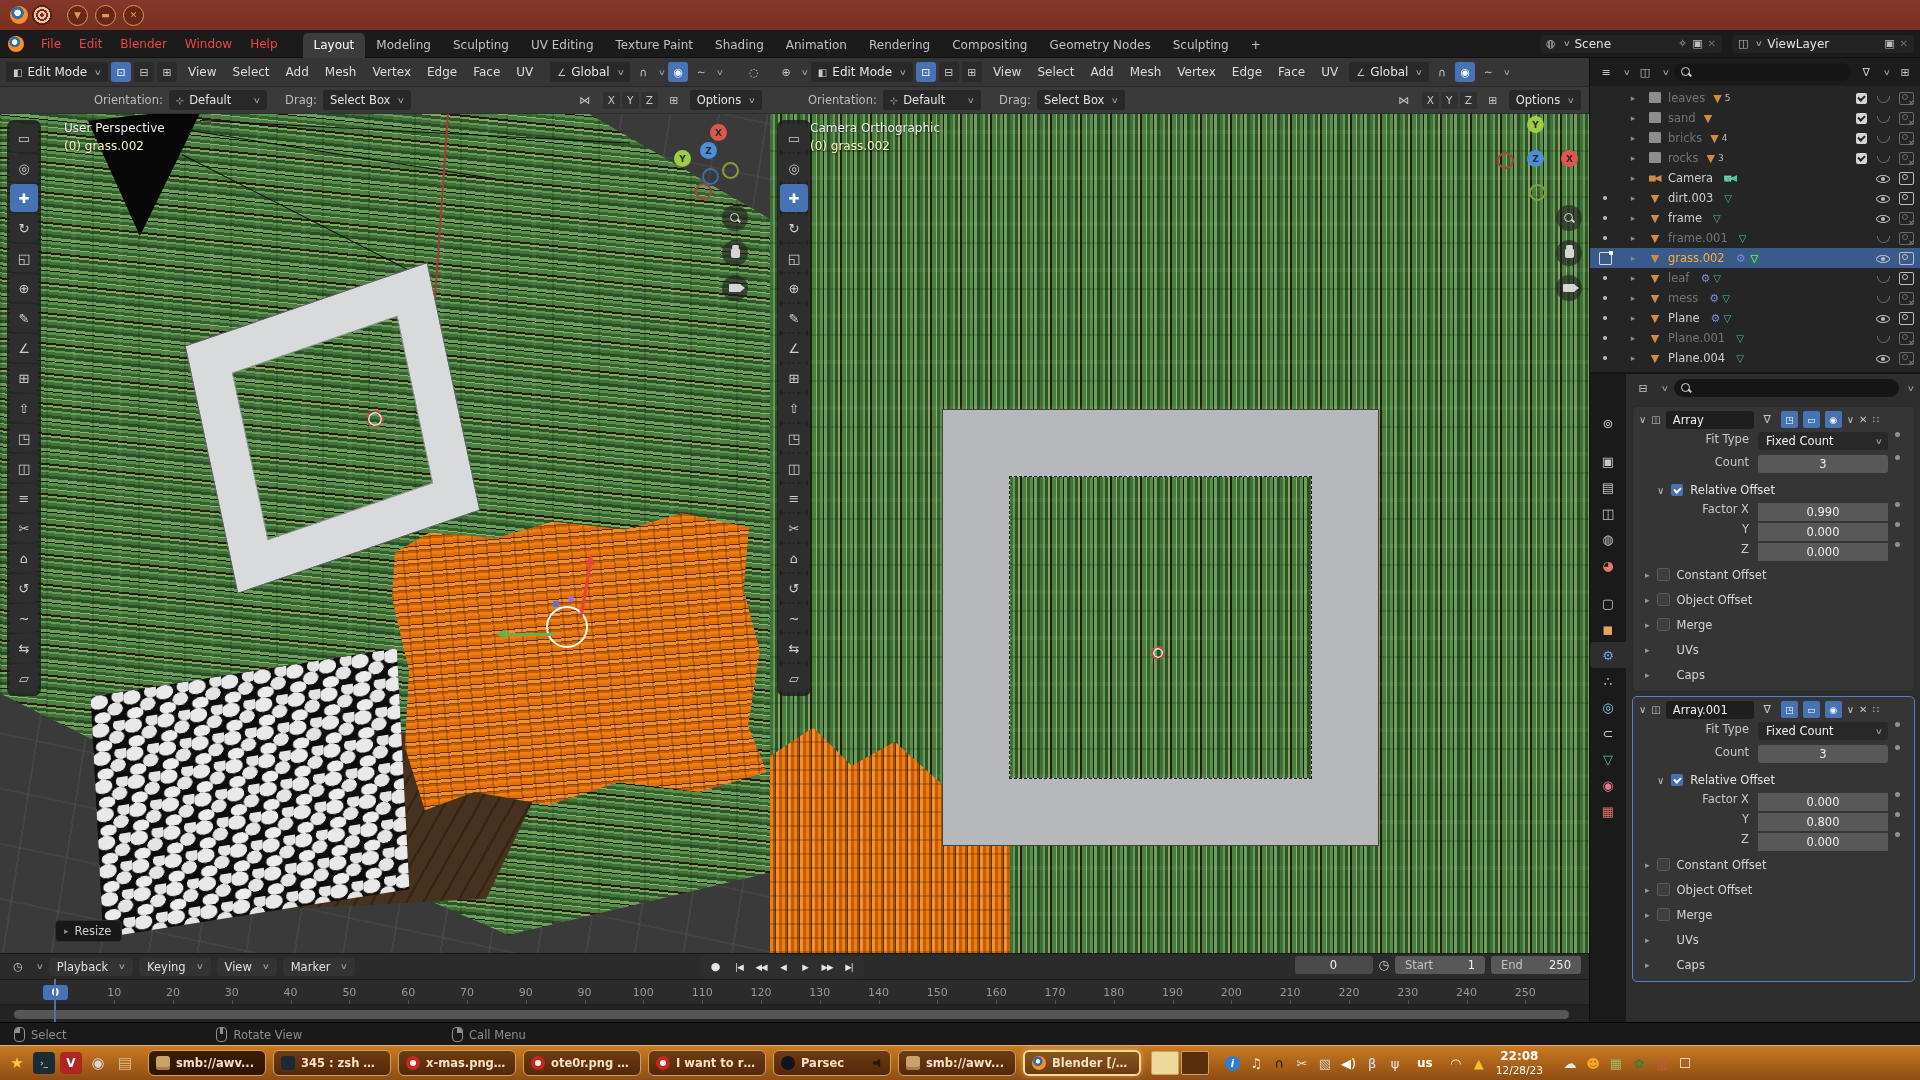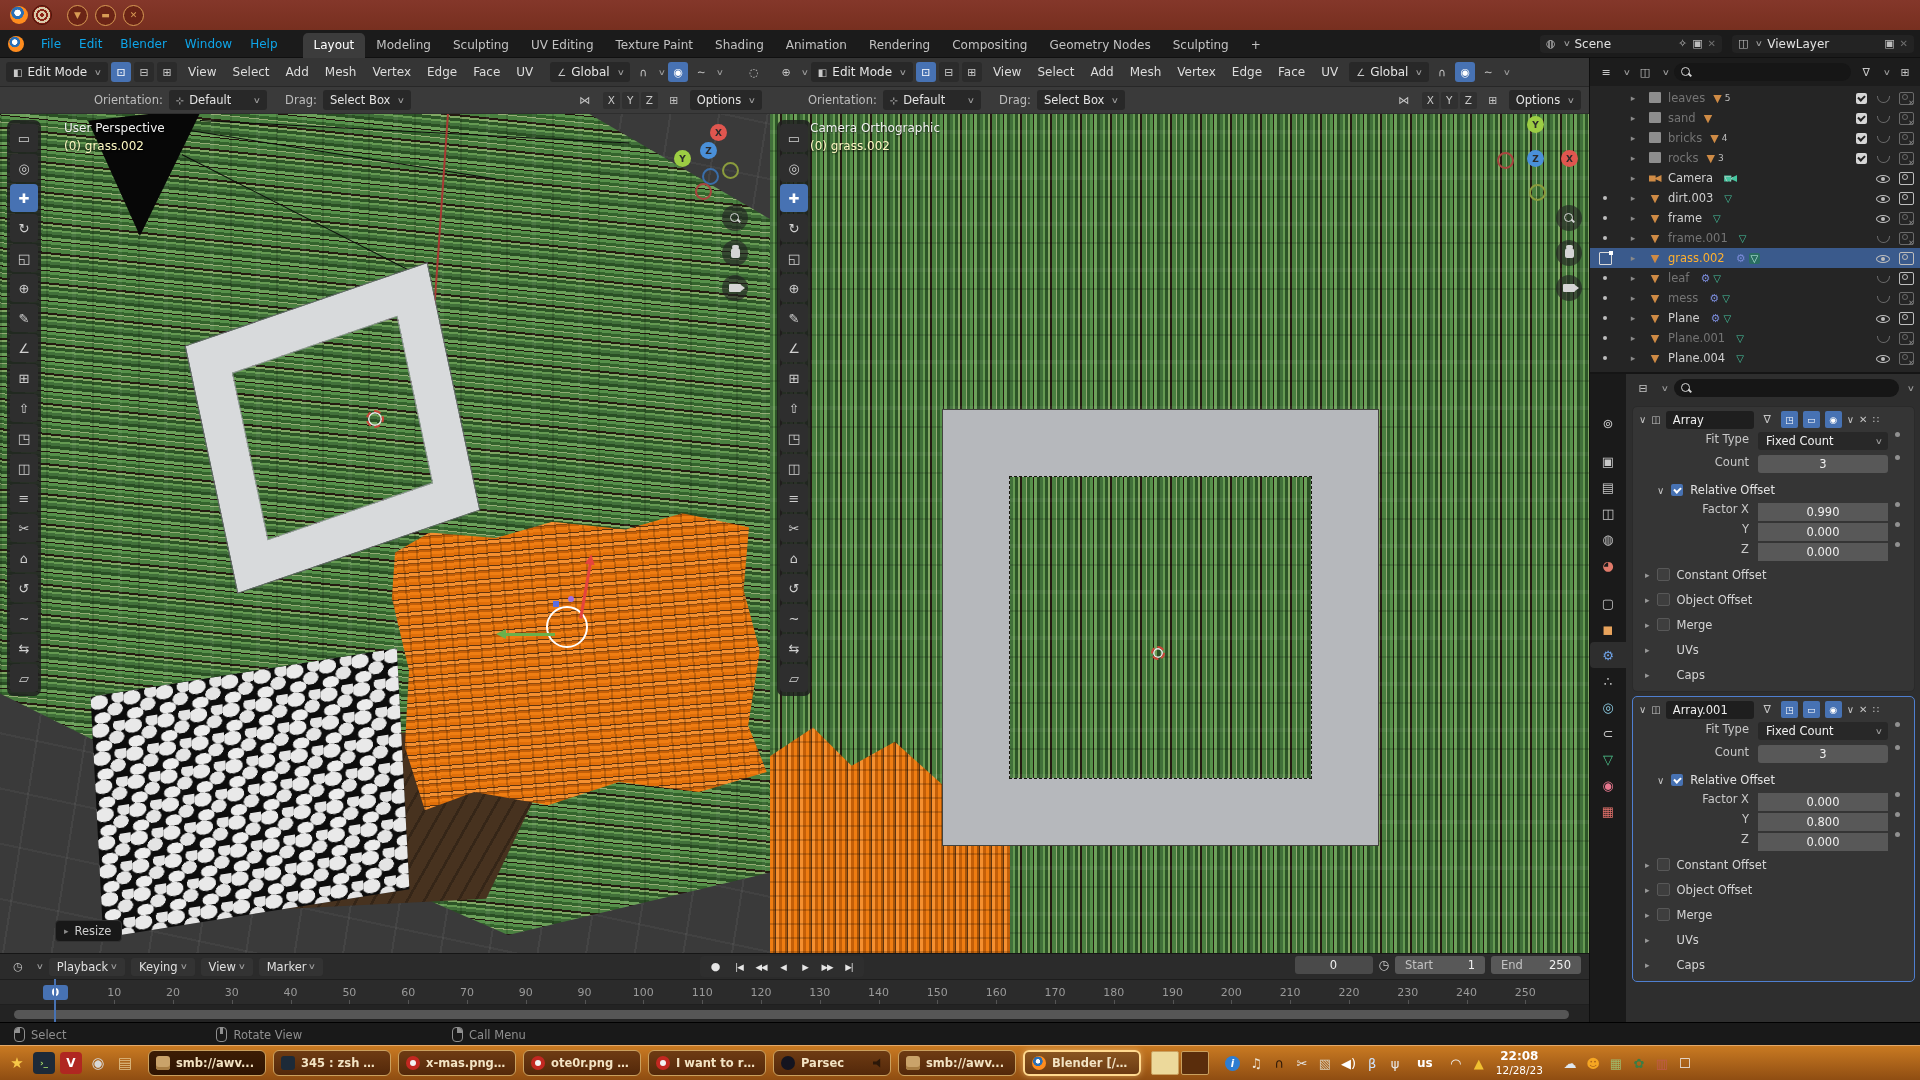--- a/index.html
+++ b/index.html
@@ -11,21 +11,21 @@
   
   .titlebar{left:0;top:0;width:1920px;height:30px;background:linear-gradient(#84372a,#772f1f);display:flex;align-items:center;padding:0 6px;box-sizing:border-box;}
   .tb-logo{width:18px;height:18px;border-radius:50%;background:radial-gradient(circle at 42% 38%, #fff 0 3px, #2a6fb5 3.5px 6px, #ff8c1e 6.5px 100%);margin:0 4px;}
   .tb-mint{width:18px;height:18px;border-radius:50%;background:repeating-radial-gradient(circle,#8a2418 0 2px,#d8c9a8 2px 4px);border:1px solid #4a1208;margin-right:8px;}
   .tb-title{flex:1;text-align:center;color:#d2932e;font-size:13px;}
   .winbtn{width:19px;height:19px;border-radius:50%;background:#6b2416;border:1px solid #d89b54;color:#d89b54;font-size:9px;display:flex;align-items:center;justify-content:center;margin-left:7px;}
 
   
   .menubar{left:0;top:30px;width:1920px;height:28px;background:#1b1b1b;display:flex;align-items:center;padding:0 6px;box-sizing:border-box;border-bottom:1px solid #101010;}
   .mb-logo{width:16px;height:16px;border-radius:50%;background:radial-gradient(circle at 42% 38%, #fff 0 2.5px, #2a6fb5 3px 5px, #ff8c1e 5.5px 100%);margin:0 8px 0 2px;}
-  .menu-item{padding:3px 9px;border-radius:3px;color:#0ea5e9;}
+  .menu-item{padding:3px 9px;border-radius:3px;color:#ef4444;}
   .wtabs{display:flex;margin-left:16px;height:28px;align-items:flex-end;}
   .wtab{padding:5px 11px 6px;color:#c2c2c2;font-size:12px;border-radius:5px 5px 0 0;}
   .wtab[data-state="active"]{background:#3c3c3c;color:#ffffff;}
   .mb-right{margin-left:auto;display:flex;gap:10px;align-items:center;}
   .mb-widget{display:flex;align-items:center;background:#232323;border-radius:4px;padding:2px 6px;gap:5px;min-width:170px;}
   .mb-widget .wlabel{flex:1;color:#e2e2e2;}
   .mb-ico{color:#bdbdbd;font-size:11px;}
   .mb-dim{color:#6f6f6f;font-size:10px;}
 
   
@@ -156,21 +156,21 @@
   .bluechk{width:12px;height:12px;background:#4772b3;border-radius:2px;position:relative;}
   .bluechk::before{content:"";position:absolute;left:2.5px;top:2.5px;width:5px;height:3px;border-left:2px solid #fff;border-bottom:2px solid #fff;transform:rotate(-45deg);}
   .psection{display:flex;align-items:center;gap:7px;height:25px;padding-left:12px;font-size:11.5px;color:#d5d5d5;}
   .psection .disc{color:#9a9a9a;font-size:9px;}
   .dimbox{width:11px;height:11px;background:#3e3e3e;border:1px solid #585858;border-radius:2px;}
   .dimbox[data-icon="none"]{visibility:hidden;}
 
   
   .timeline{left:0;top:953px;width:1589px;height:69px;background:#262626;border-top:1px solid #161616;}
   .tl-header{position:relative;height:25px;background:#2b2b2b;display:flex;align-items:center;gap:6px;padding:0 8px;border-bottom:1px solid #1d1d1d;}
-  .tl-pill{display:flex;align-items:center;gap:0;background:#333333;border-radius:3px;padding:2px 8px;color:#e0e0e0;font-size:11.5px;}
+  .tl-pill{display:flex;align-items:center;gap:8px;background:#333333;border-radius:3px;padding:2px 8px;color:#e0e0e0;font-size:11.5px;}
   .transport{position:absolute;left:700px;top:2px;display:flex;align-items:center;gap:2px;background:#2e2e2e;border-radius:4px;padding:2px 4px;}
   .tbtn{min-width:22px;height:17px;display:flex;align-items:center;justify-content:center;color:#e6e6e6;font-size:8.5px;letter-spacing:-1px;border-radius:2px;}
   .tl-rightfields{position:absolute;right:8px;top:2px;display:flex;align-items:center;gap:6px;}
   .tl-field{background:#585858;border-radius:3px;height:18px;display:flex;align-items:center;justify-content:center;color:#f0f0f0;font-size:11.5px;padding:0 10px;}
   .tl-frame{width:58px;background:#4a4a4a;}
   .ruler{position:relative;height:24px;background:#2b2b2b;border-bottom:1px solid #1f1f1f;display:flex;padding-left:26px;}
   .tick{width:58.8px;flex:none;position:relative;color:#9a9a9a;font-size:11px;display:flex;align-items:center;justify-content:center;}
   .tick::after{content:"";position:absolute;left:50%;bottom:0;width:1px;height:4px;background:#555;}
   .tick[data-state="current"]{color:#fff;}
   .tick[data-state="current"] span{background:#4772b3;border-radius:3px;padding:1px 9px;font-weight:bold;}

